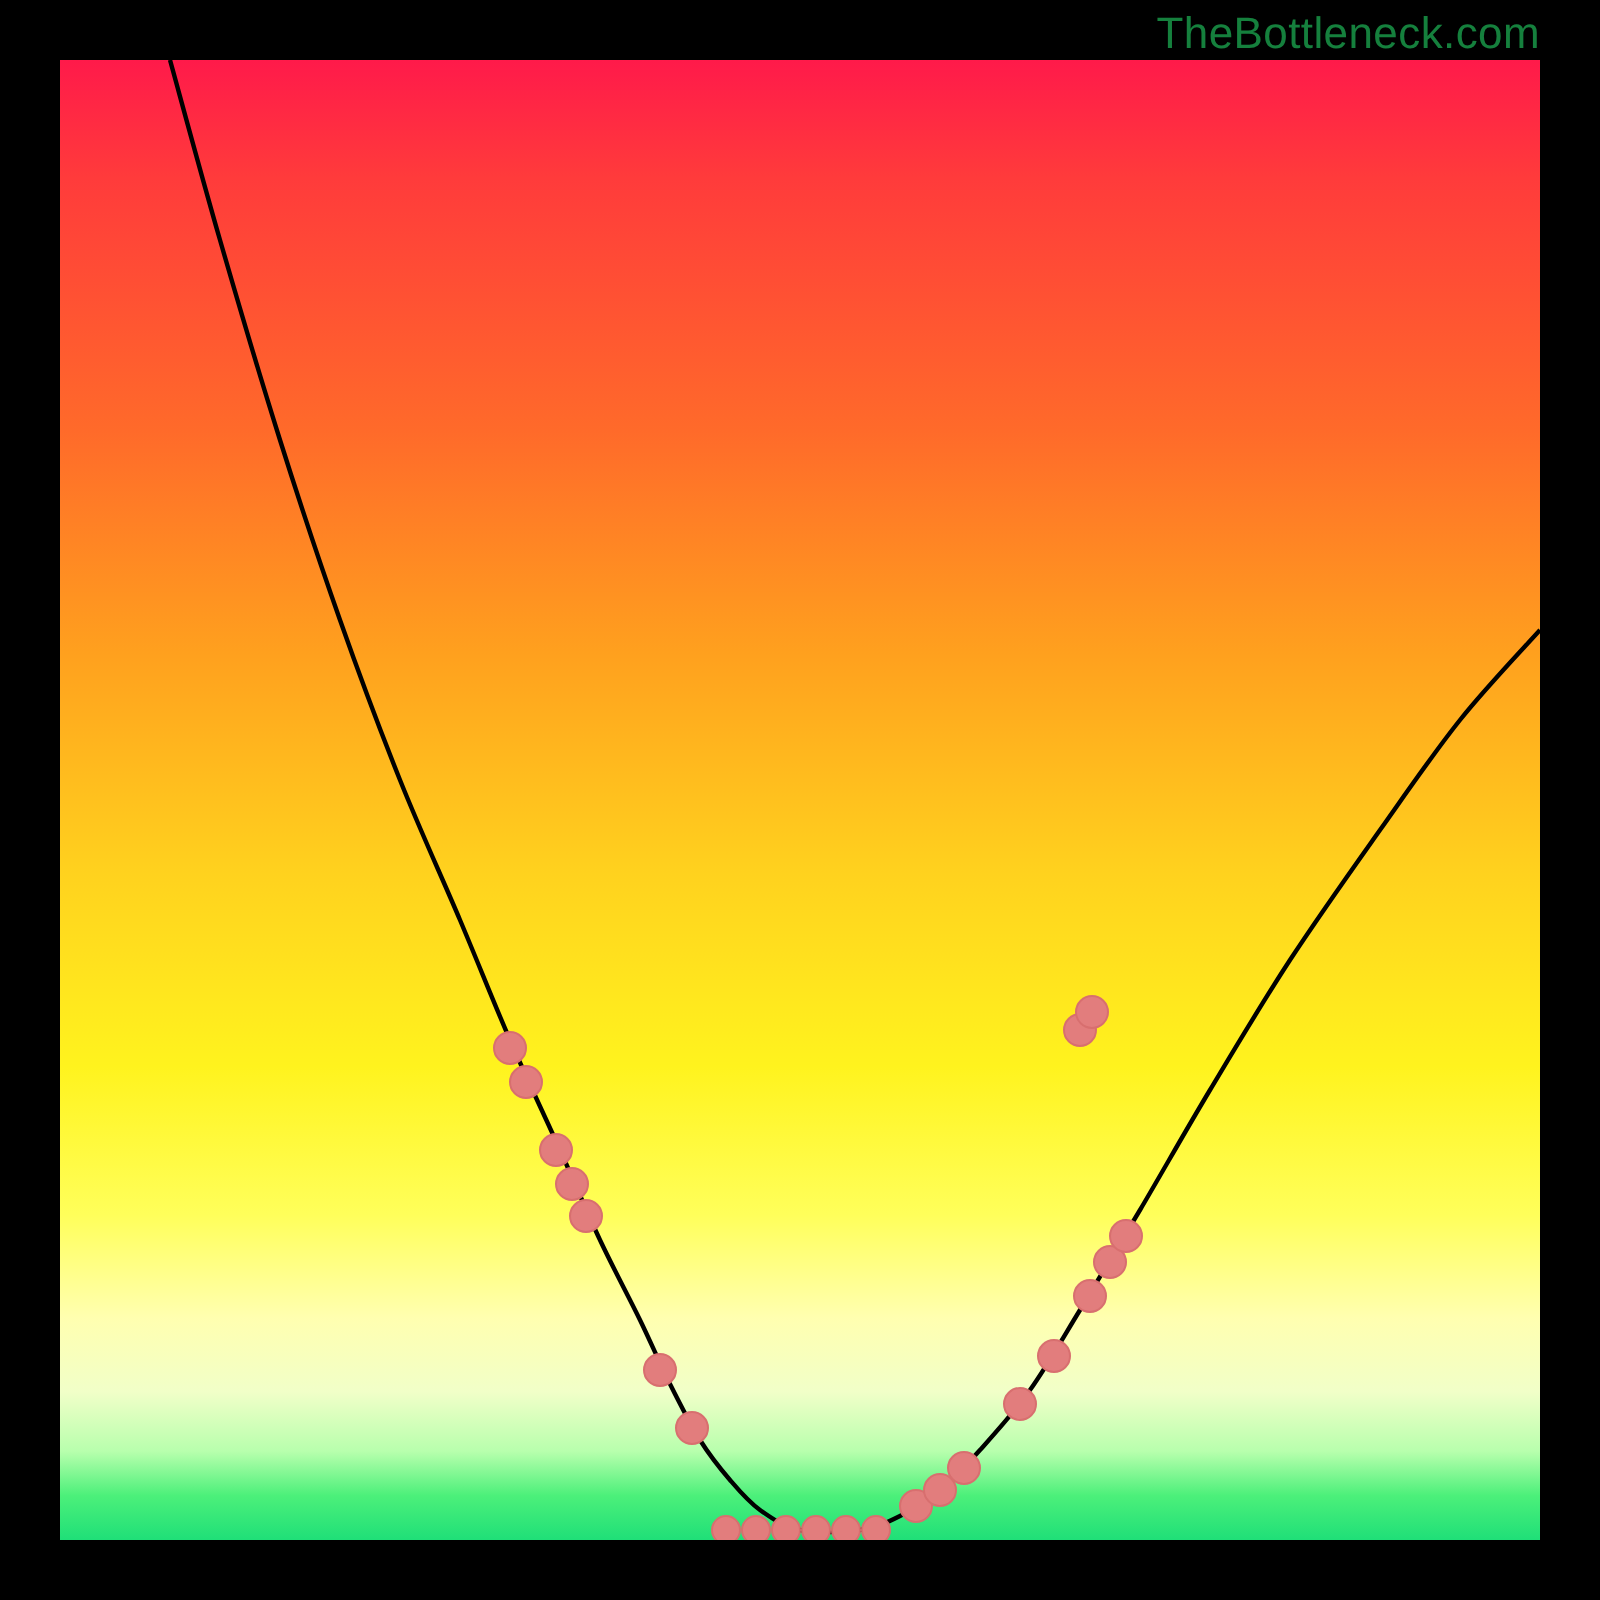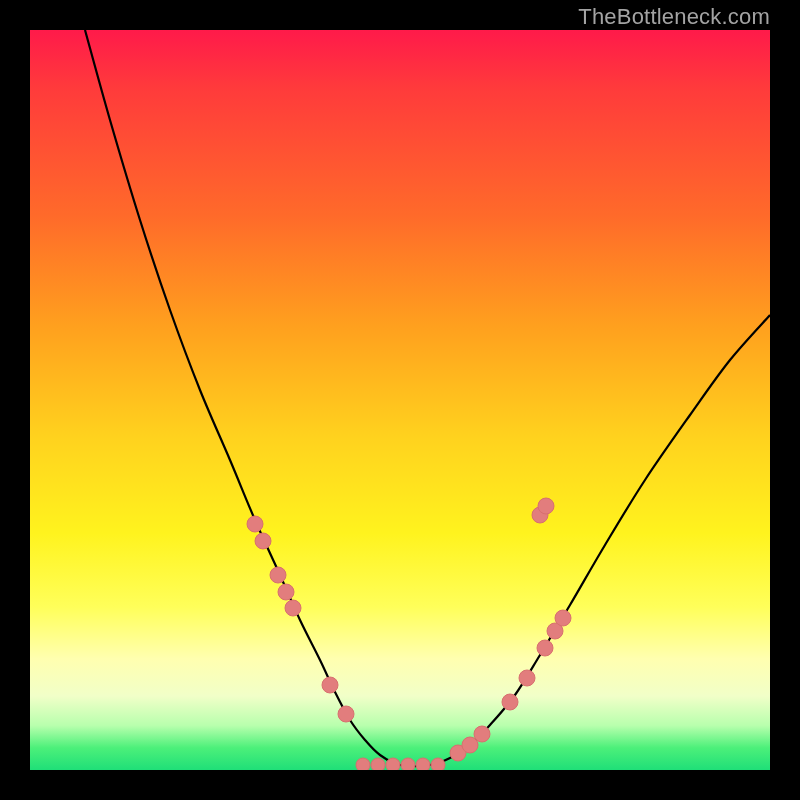--- a/index.html
+++ b/index.html
@@ -43,21 +43,21 @@
       #f1ffc8 90%,
       #b8ffad 94%,
       #4cf07a 97%,
       #1fdf78 100%
     );
   }
   .watermark {
     position: absolute;
     top: 4px;
     right: 30px;
-    color: #a3a3a3;
+    color: #15803d;
     font-size: 22px;
     font-weight: 500;
     letter-spacing: 0.2px;
     user-select: none;
   }
   svg.curve {
     position: absolute;
     inset: 0;
   }
 </style>

